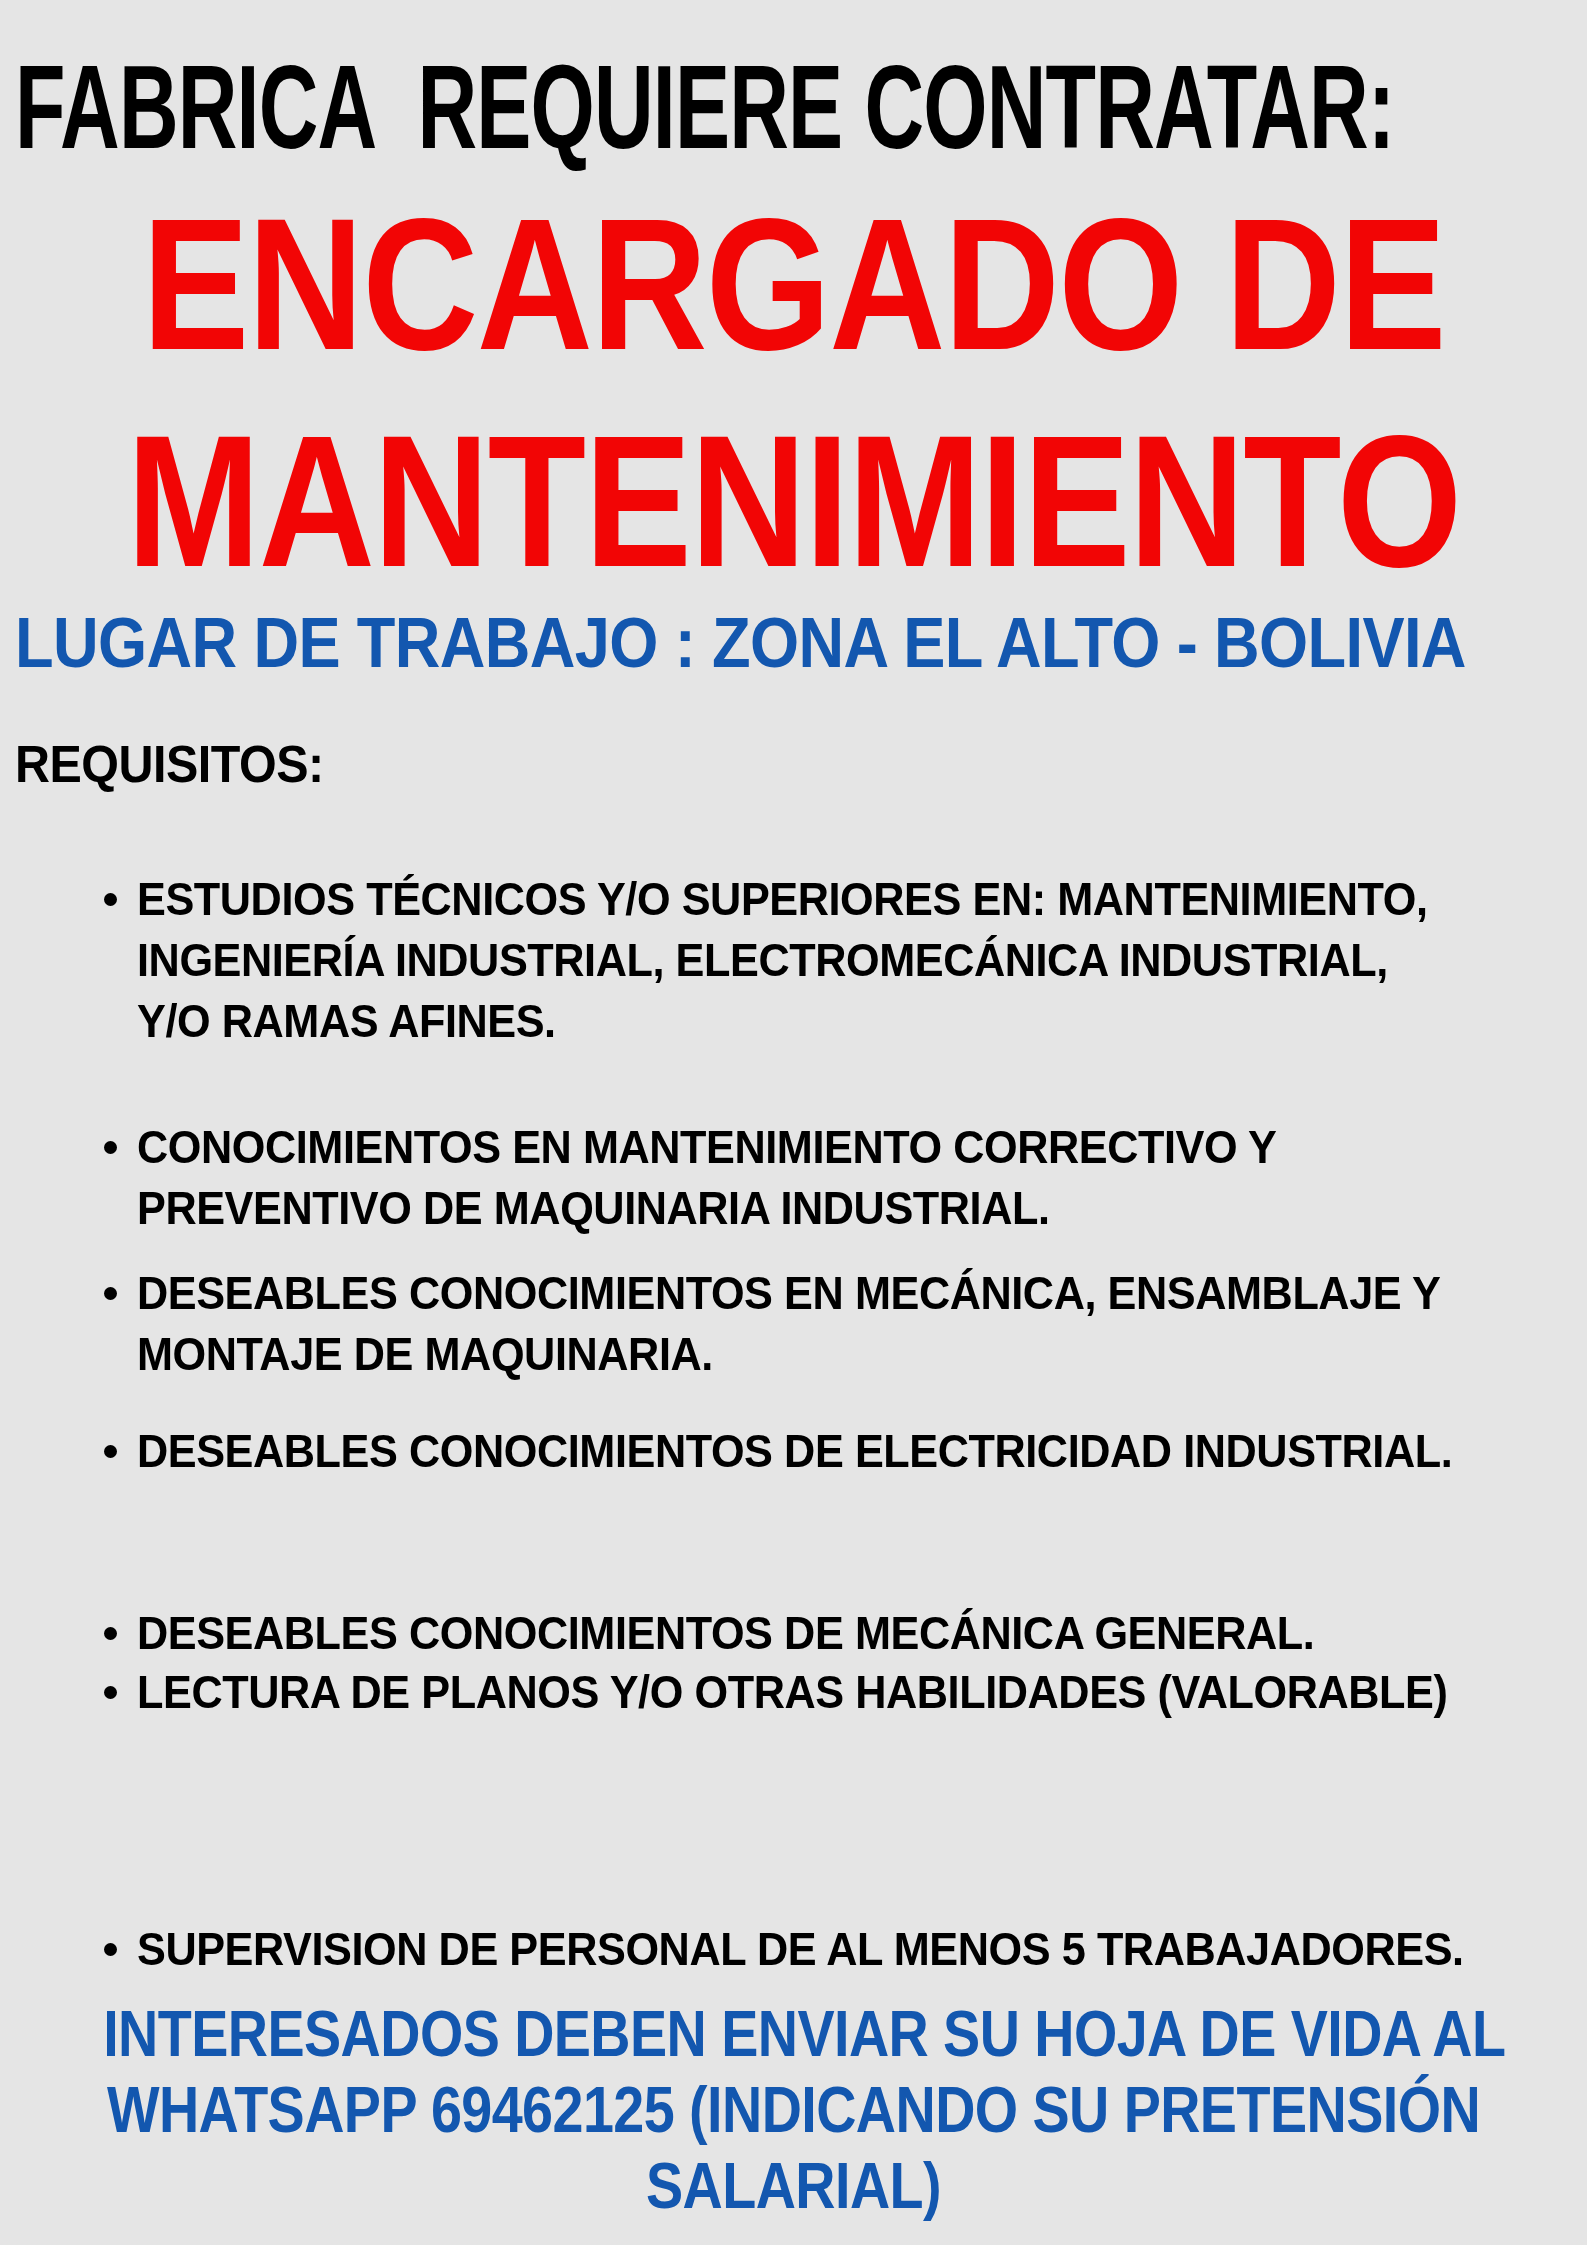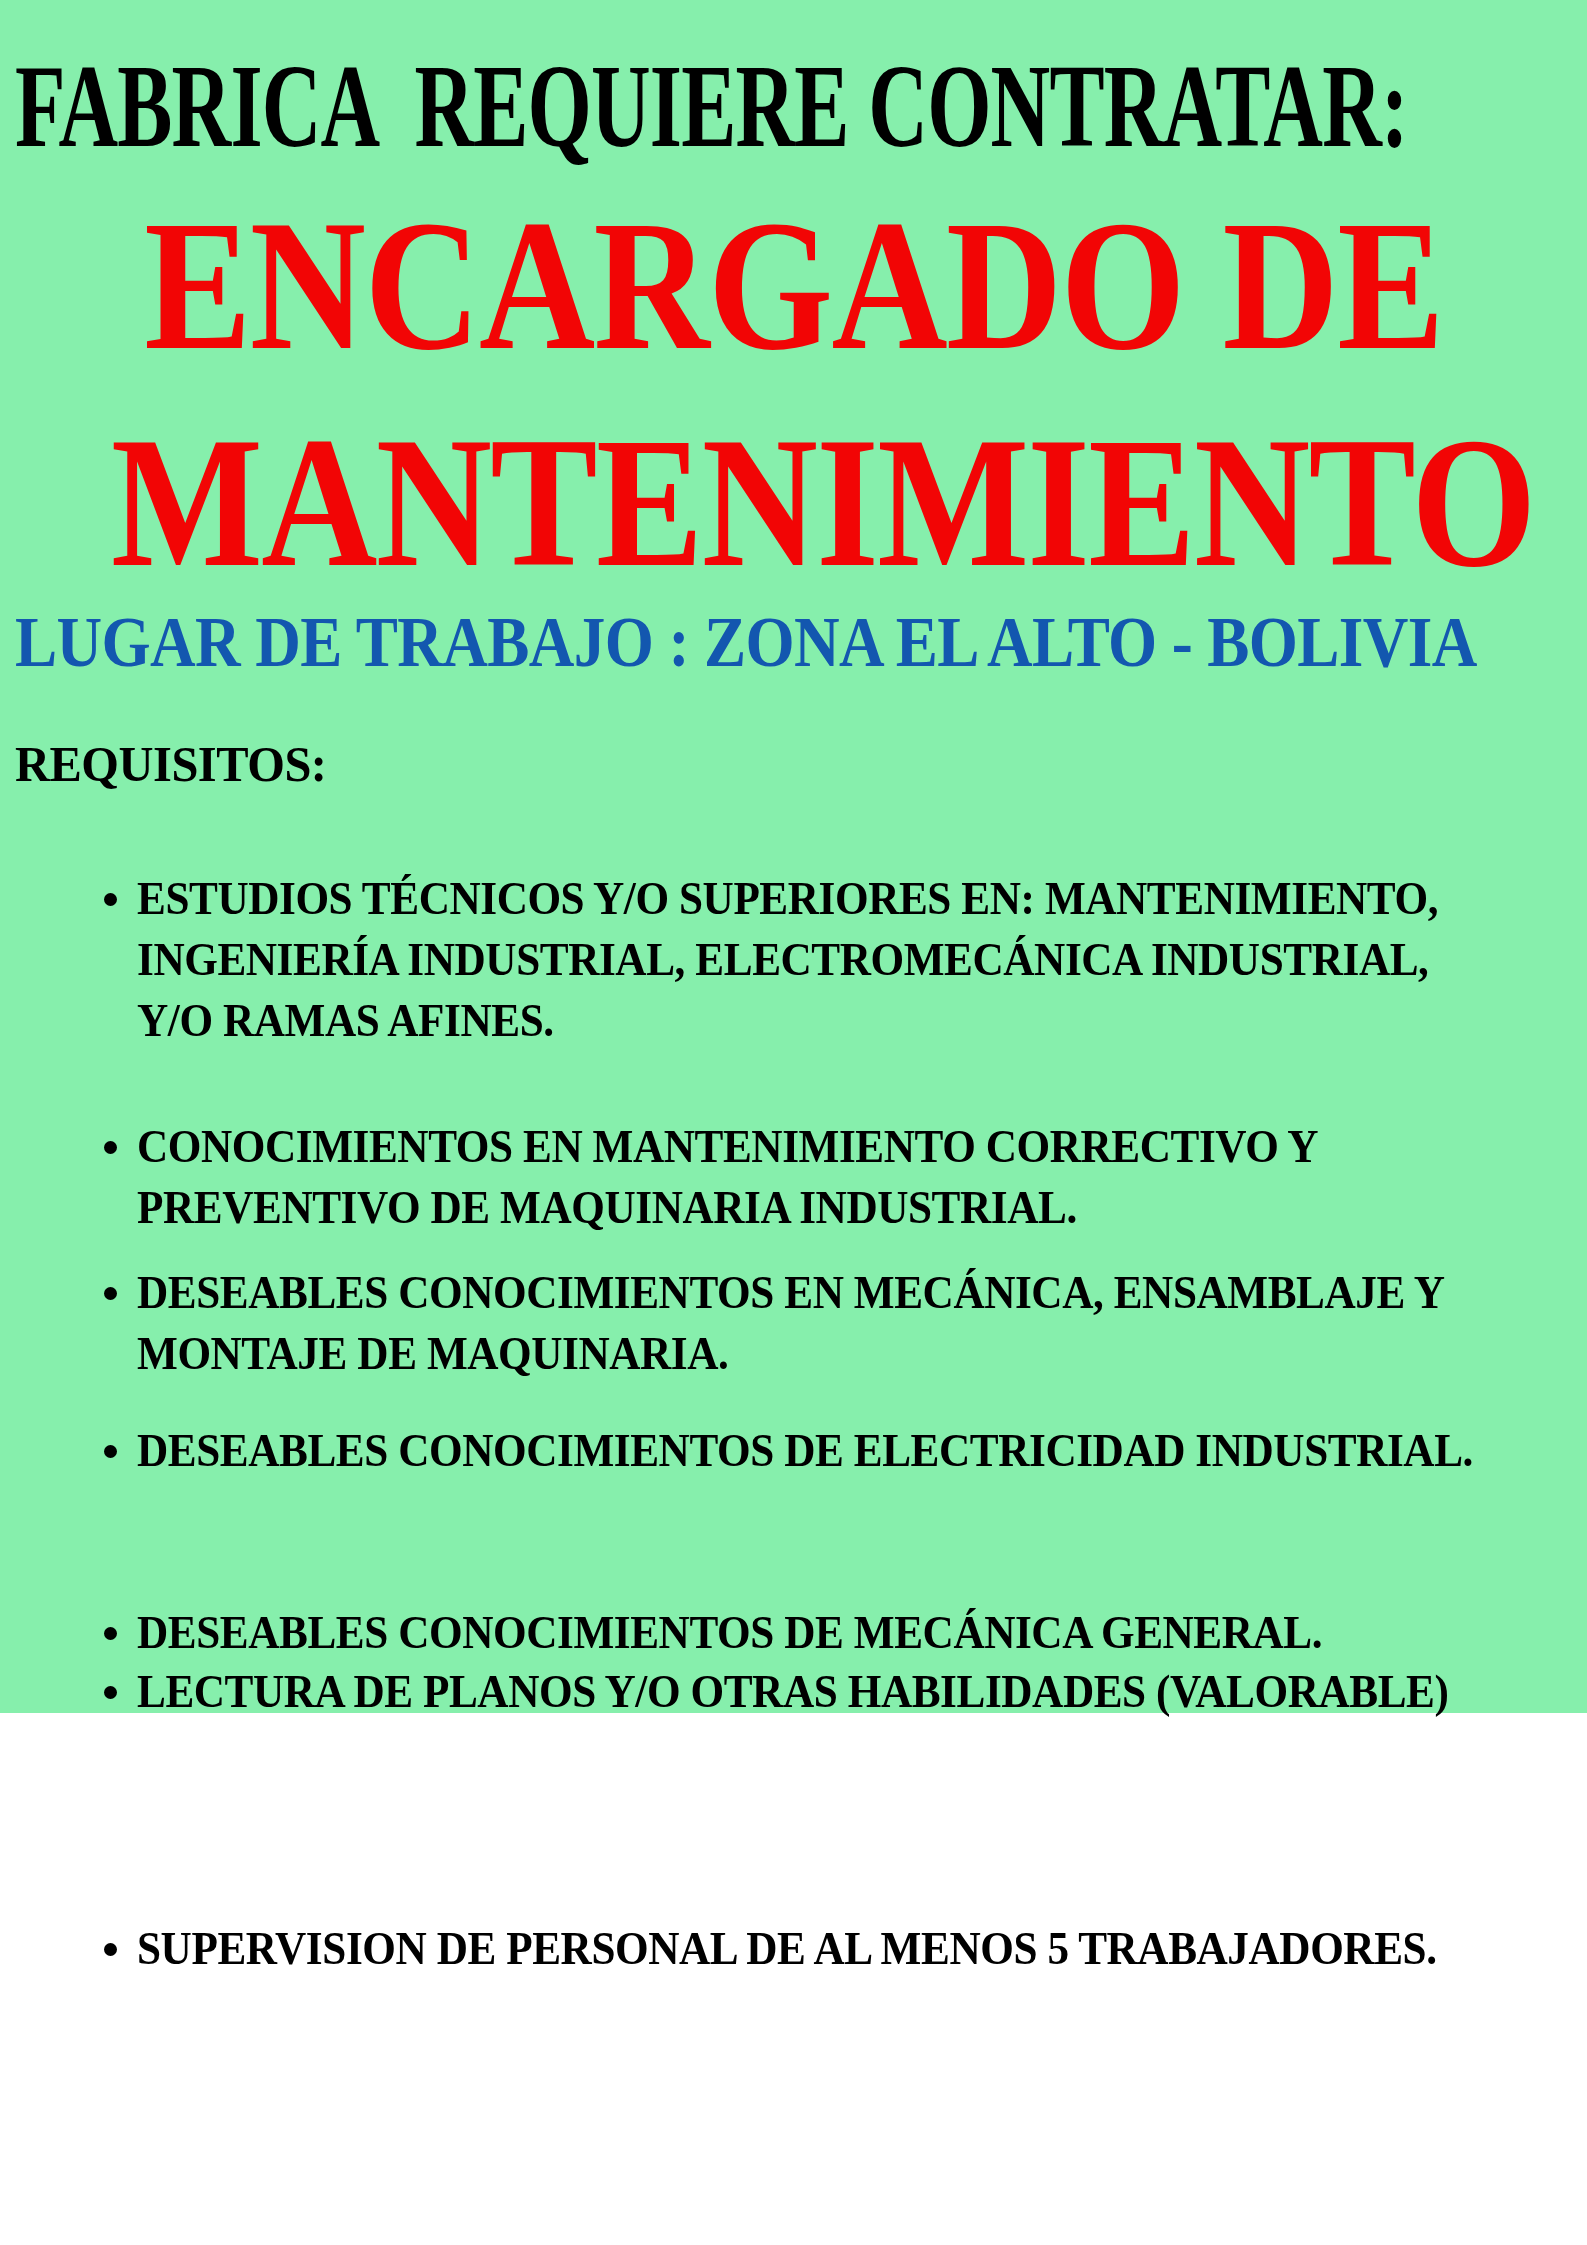--- a/index.html
+++ b/index.html
@@ -11,23 +11,22 @@
     width: 1587px;
     height: 2245px;
     overflow: hidden;
     font-family: "Liberation Sans", sans-serif;
     font-weight: bold;
     color: #000000;
   }
   .page {
     position: relative;
     width: 1587px;
-    height: 1713px;
-    background: #86efac;
-    font-family: Liberation Serif, serif;
+    height: 2245px;
+    background: #e5e5e5;
   }
   .ln {
     position: absolute;
     white-space: pre;
     line-height: 1;
     letter-spacing: -0.01em;
   }
   .scale-left {
     transform: scaleX(var(--sx));
     transform-origin: left top;
@@ -164,14 +163,19 @@
       <div class="req-line">LECTURA DE PLANOS Y/O OTRAS HABILIDADES (VALORABLE)</div>
     </li>
 
     <li class="req-item" style="top:1906px">
       <span class="dot"></span>
       <div class="req-line">SUPERVISION DE PERSONAL DE AL MENOS 5 TRABAJADORES.</div>
     </li>
 
   </ul>
 
+  <div class="footer-blue">
+    <div class="footer-line">INTERESADOS DEBEN ENVIAR SU HOJA DE VIDA AL</div>
+    <div class="footer-line">WHATSAPP 69462125 (INDICANDO SU PRETENSIÓN</div>
+    <div class="footer-line">SALARIAL)</div>
+  </div>
 
 </div>
 
 </body></html>

